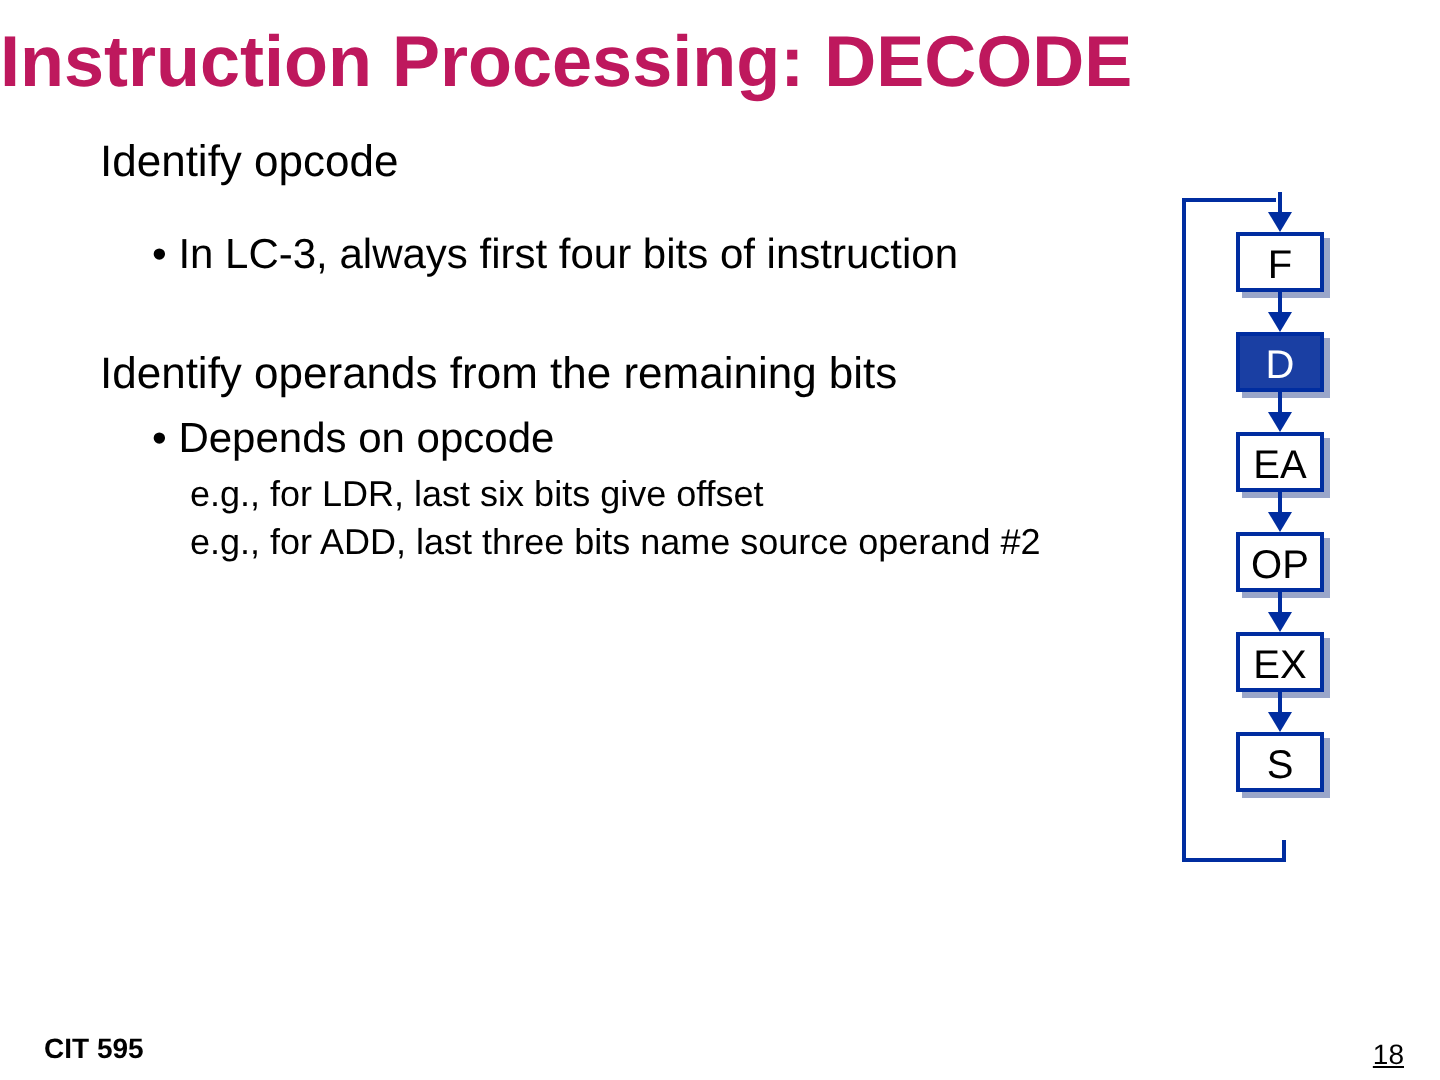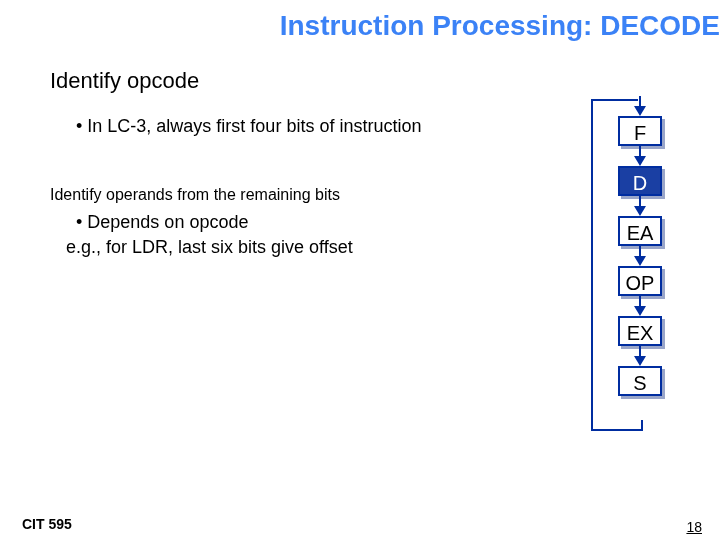--- a/index.html
+++ b/index.html
@@ -17,55 +17,55 @@
     position: relative;
     width: 720px;
     height: 540px;
     box-sizing: border-box;
   }
   .title {
     position: absolute;
     top: 10px;
     left: 0;
     right: 0;
-    text-align: right;
-    font-size: 28px;
+    text-align: left;
+    font-size: 36px;
     font-weight: bold;
-    color: #3b82f6;
+    color: #be185d;
   }
   .content {
     position: absolute;
     top: 60px;
     left: 50px;
     width: 530px;
   }
   .heading {
     font-size: 22px;
     margin-top: 8px;
     margin-bottom: 20px;
   }
   .heading2 {
-    font-size: 16px;
-    margin-top: 48px;
+    font-size: 22px;
+    margin-top: 32px;
     margin-bottom: 6px;
   }
   .bullet {
-    font-size: 18px;
+    font-size: 21px;
     line-height: 1.35;
     margin-left: 26px;
     text-indent: -14px;
     padding-left: 14px;
   }
   .bullet::before {
     content: "• ";
   }
   .sub {
     font-size: 18px;
     line-height: 1.35;
-    margin-left: 16px;
+    margin-left: 45px;
   }
   .footer-left {
     position: absolute;
     left: 22px;
     bottom: 8px;
     font-size: 14px;
     font-weight: bold;
   }
   .footer-right {
     position: absolute;
@@ -123,20 +123,21 @@
 
   <div class="title">Instruction Processing: DECODE</div>
 
   <div class="content">
     <div class="heading">Identify opcode</div>
     <div class="bullet">In LC-3, always first four bits of instruction</div>
 
     <div class="heading2">Identify operands from the remaining bits</div>
     <div class="bullet">Depends on opcode</div>
     <div class="sub">e.g., for LDR, last six bits give offset</div>
+    <div class="sub">e.g., for ADD, last three bits name source operand #2</div>
   </div>
 
   <div class="flow">
     <div class="stage-wrap">
 
       <div class="arrow-stem"></div>
       <div class="arrow"></div>
 
       <div class="stage">F</div>
 

